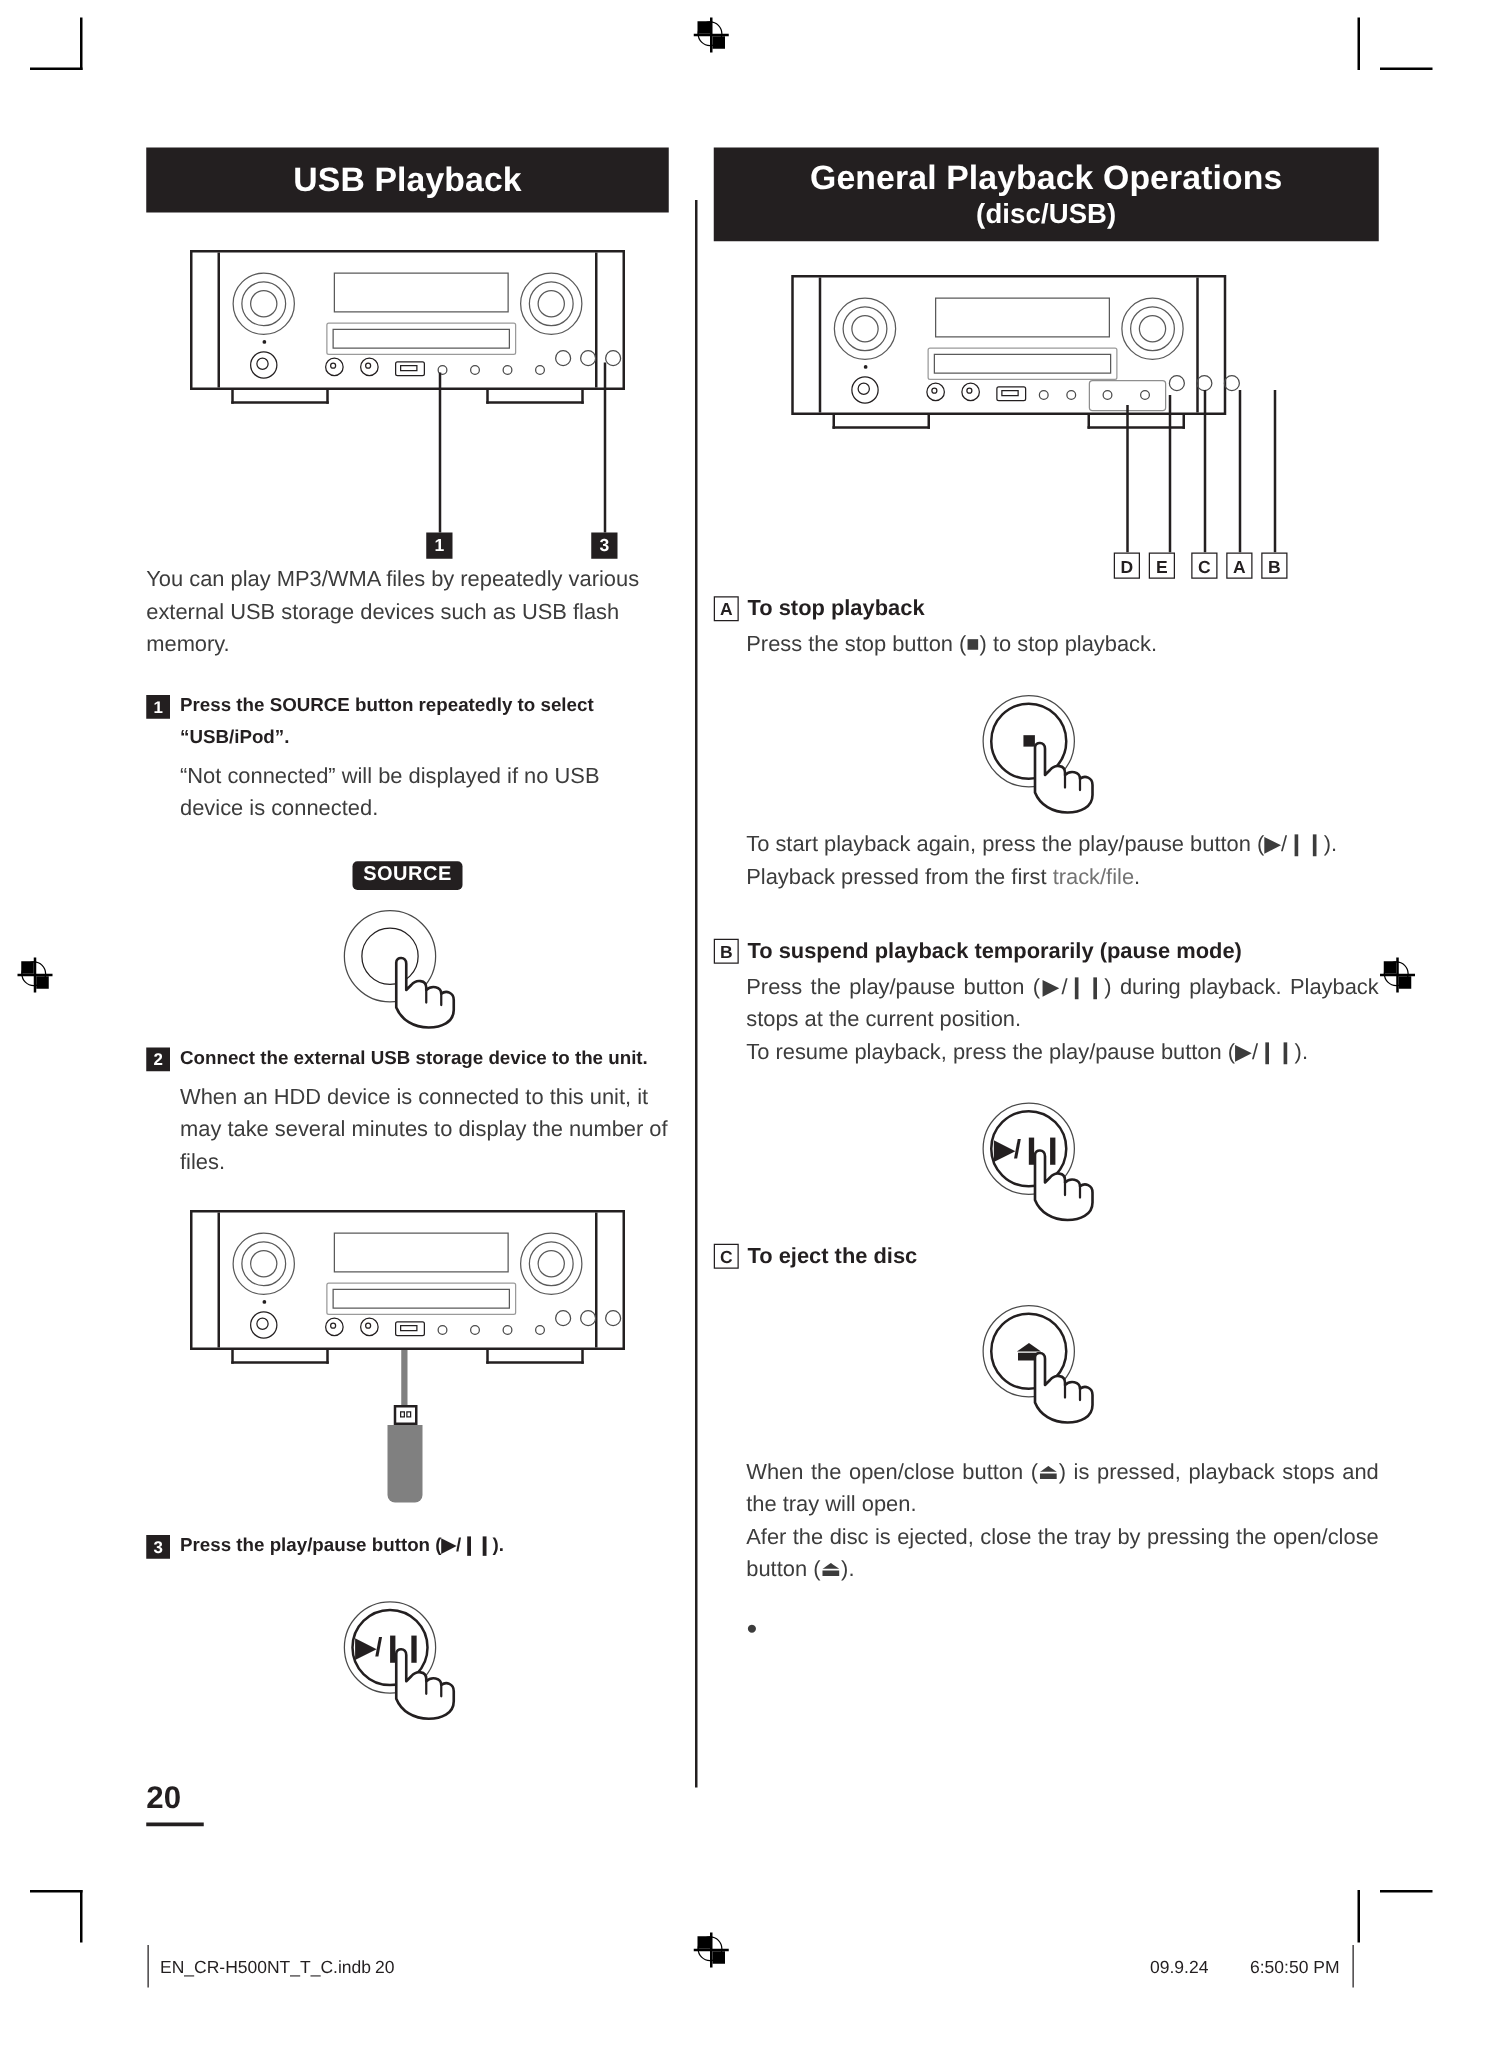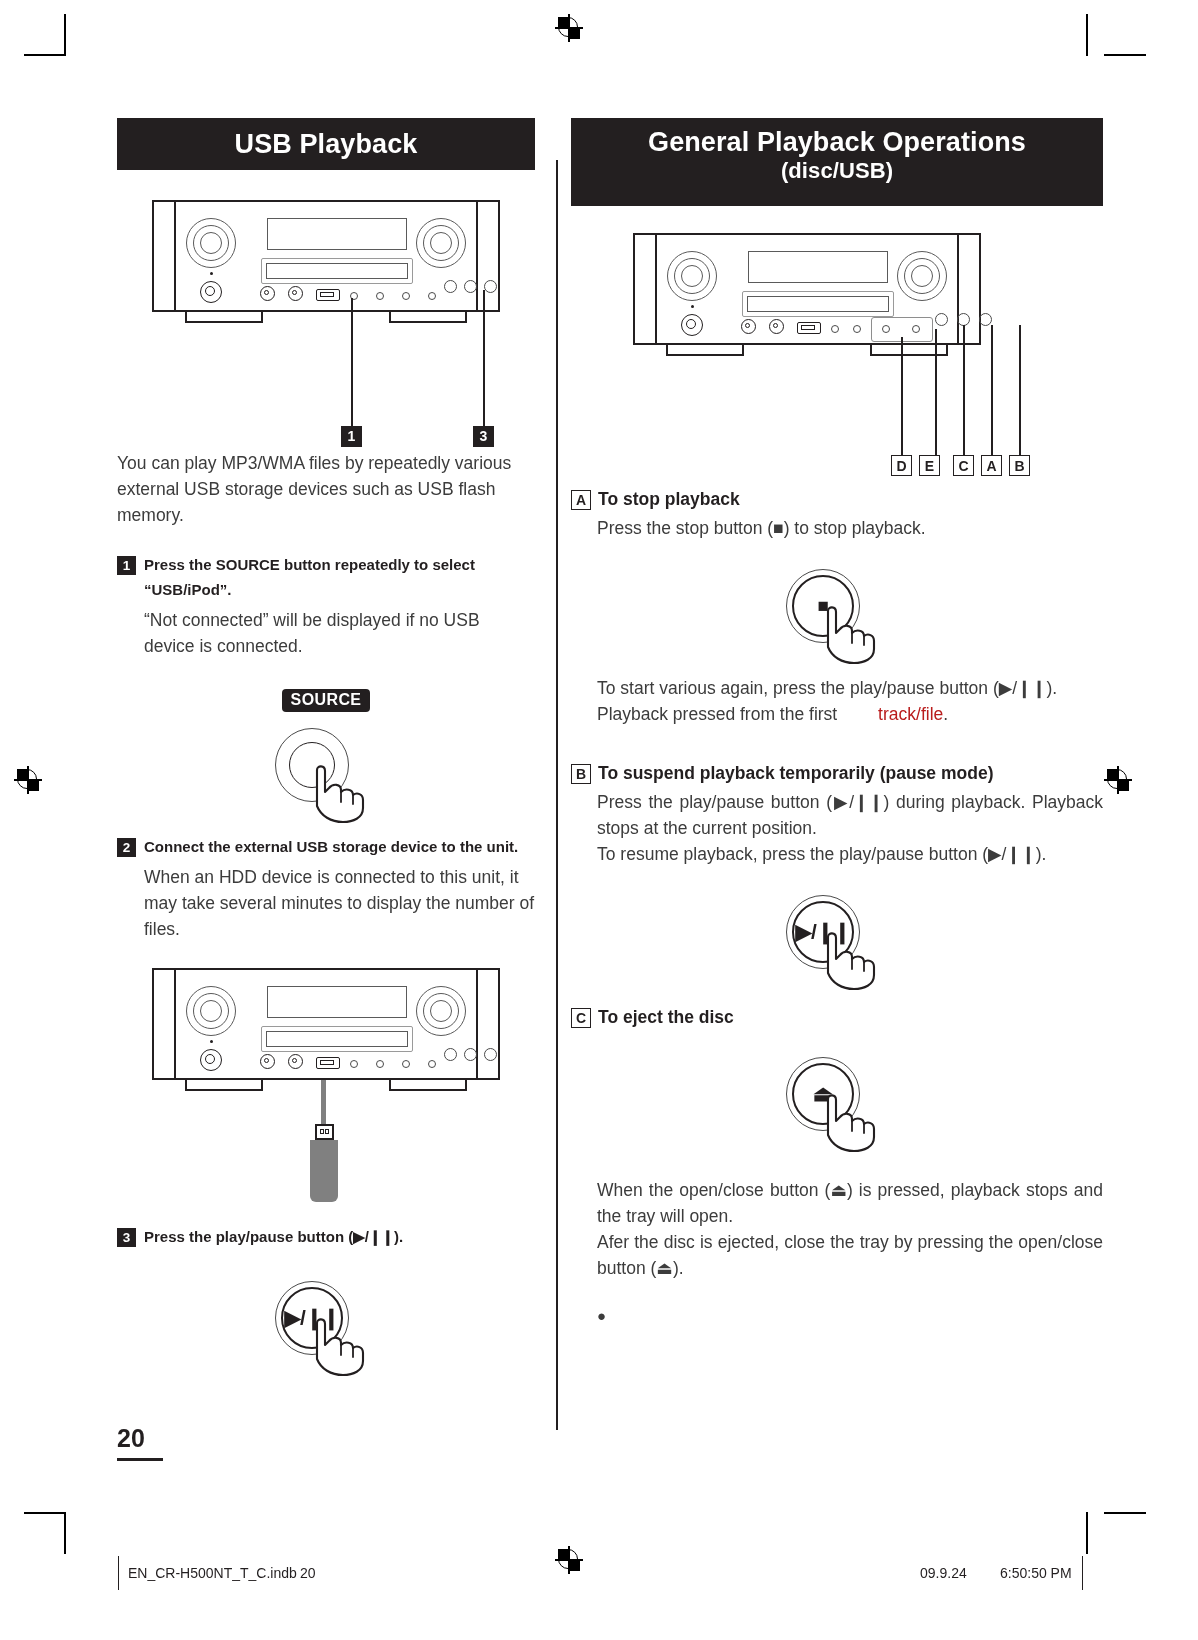--- a/index.html
+++ b/index.html
@@ -23,21 +23,21 @@
   
   .col{position:absolute;top:118px;}
   .col-left{left:117px;width:418px;}
   .col-right{left:571px;width:532px;}
   .divider{position:absolute;left:556px;top:160px;width:1.5px;height:1270px;background:#231f20;}
 
   
   .sec-head{background:#231f20;color:#fff;text-align:center;
     font-weight:bold;letter-spacing:.1px;}
   .sec-head.left{height:52px;line-height:52px;font-size:27px;width:418px;}
-  .sec-head.right{width:532px;padding:8px 0 23px;}
+  .sec-head.right{width:532px;padding:8px 0 10px;}
   .sec-head.right .l1{font-size:27px;line-height:32px;}
   .sec-head.right .l2{font-size:22px;line-height:25px;}
 
   
   .intro{font-size:17.5px;line-height:26px;color:#3c3c3c;}
   .step{margin-top:24px;}
   .step-head{display:flex;align-items:flex-start;gap:8px;}
   .numbox{flex:none;display:inline-block;width:19px;height:19px;line-height:19px;
     background:#231f20;color:#fff;font-size:13.5px;font-weight:bold;
     text-align:center;margin-top:4px;}
@@ -45,21 +45,21 @@
   .step-body{font-size:17.5px;line-height:26px;color:#3c3c3c;margin-top:5px;padding-left:27px;}
 
   .letterbox{flex:none;display:inline-block;width:20px;height:20px;line-height:18px;
     border:1.6px solid #231f20;box-sizing:border-box;color:#231f20;
     font-size:14px;font-weight:bold;text-align:center;margin-top:3px;background:#fff;}
   .rsec{margin-top:26px;}
   .rsec-head{display:flex;align-items:flex-start;gap:7px;}
   .rsec-title{font-weight:bold;font-size:17.5px;line-height:24px;}
   .rsec-body{font-size:17.5px;line-height:26px;color:#3c3c3c;padding-left:26px;margin-top:4px;}
   .just{text-align:justify;}
-  .hl{color:#b91c1c;margin-left:36px;}
+  .hl{color:#737373;}
   .bullet{display:flex;gap:9px;font-size:17.5px;line-height:26px;color:#3c3c3c;padding-left:26px;}
   .bullet .dot{flex:none;font-size:15px;line-height:26px;}
 
   
   .unit-wrap{position:relative;margin:0 auto;}
   .unit{position:relative;width:348px;height:112px;border:2px solid #231f20;
     box-sizing:border-box;background:#fff;}
   .unit .sidebar-l{position:absolute;left:20px;top:0;width:1.6px;height:100%;background:#231f20;}
   .unit .sidebar-r{position:absolute;right:20px;top:0;width:1.6px;height:100%;background:#231f20;}
   .unit .knob{position:absolute;border:1.5px solid #5a5a5a;border-radius:50%;box-sizing:border-box;}
@@ -403,21 +403,21 @@
         <div class="inner" style="font-size:19px;">■</div>
         <svg class="hand" viewBox="0 0 82 62">
           <path d="M12 8 C12 3,20 3,20 9 L20 30 L24 26 C28 21,36 22,36 28 L36 30
                    C40 26,48 27,48 33 C52 30,58 32,58 38 L58 46
                    C58 56,48 60,38 60 C26 60,16 54,12 44 Z" fill="#ffffff" stroke="#231f20" stroke-width="2.1" stroke-linejoin="round"></path>
           <path d="M36 30 L36 40 M48 33 L48 42" fill="none" stroke="#231f20" stroke-width="1.8" stroke-linecap="round"></path>
         </svg>
       </div>
     </div>
 
-    <div class="rsec-body just" style="margin-top:12px;">To start various again, press the play/pause button (▶/❙❙).</div>
+    <div class="rsec-body just" style="margin-top:12px;">To start playback again, press the play/pause button (▶/❙❙).</div>
     <div class="rsec-body" style="margin-top:0;"><span>Playback pressed from the first </span><span class="hl">track/file</span><span>.</span></div>
 
     <div class="rsec" style="margin-top:34px;">
       <div class="rsec-head">
         <span class="letterbox">B</span>
         <span class="rsec-title">To suspend playback temporarily (pause mode)</span>
       </div>
       <div class="rsec-body just">Press the play/pause button (▶/❙❙) during playback. Playback stops at the current position.</div>
       <div class="rsec-body just" style="margin-top:0;">To resume playback, press the play/pause button (▶/❙❙).</div>
     </div>

